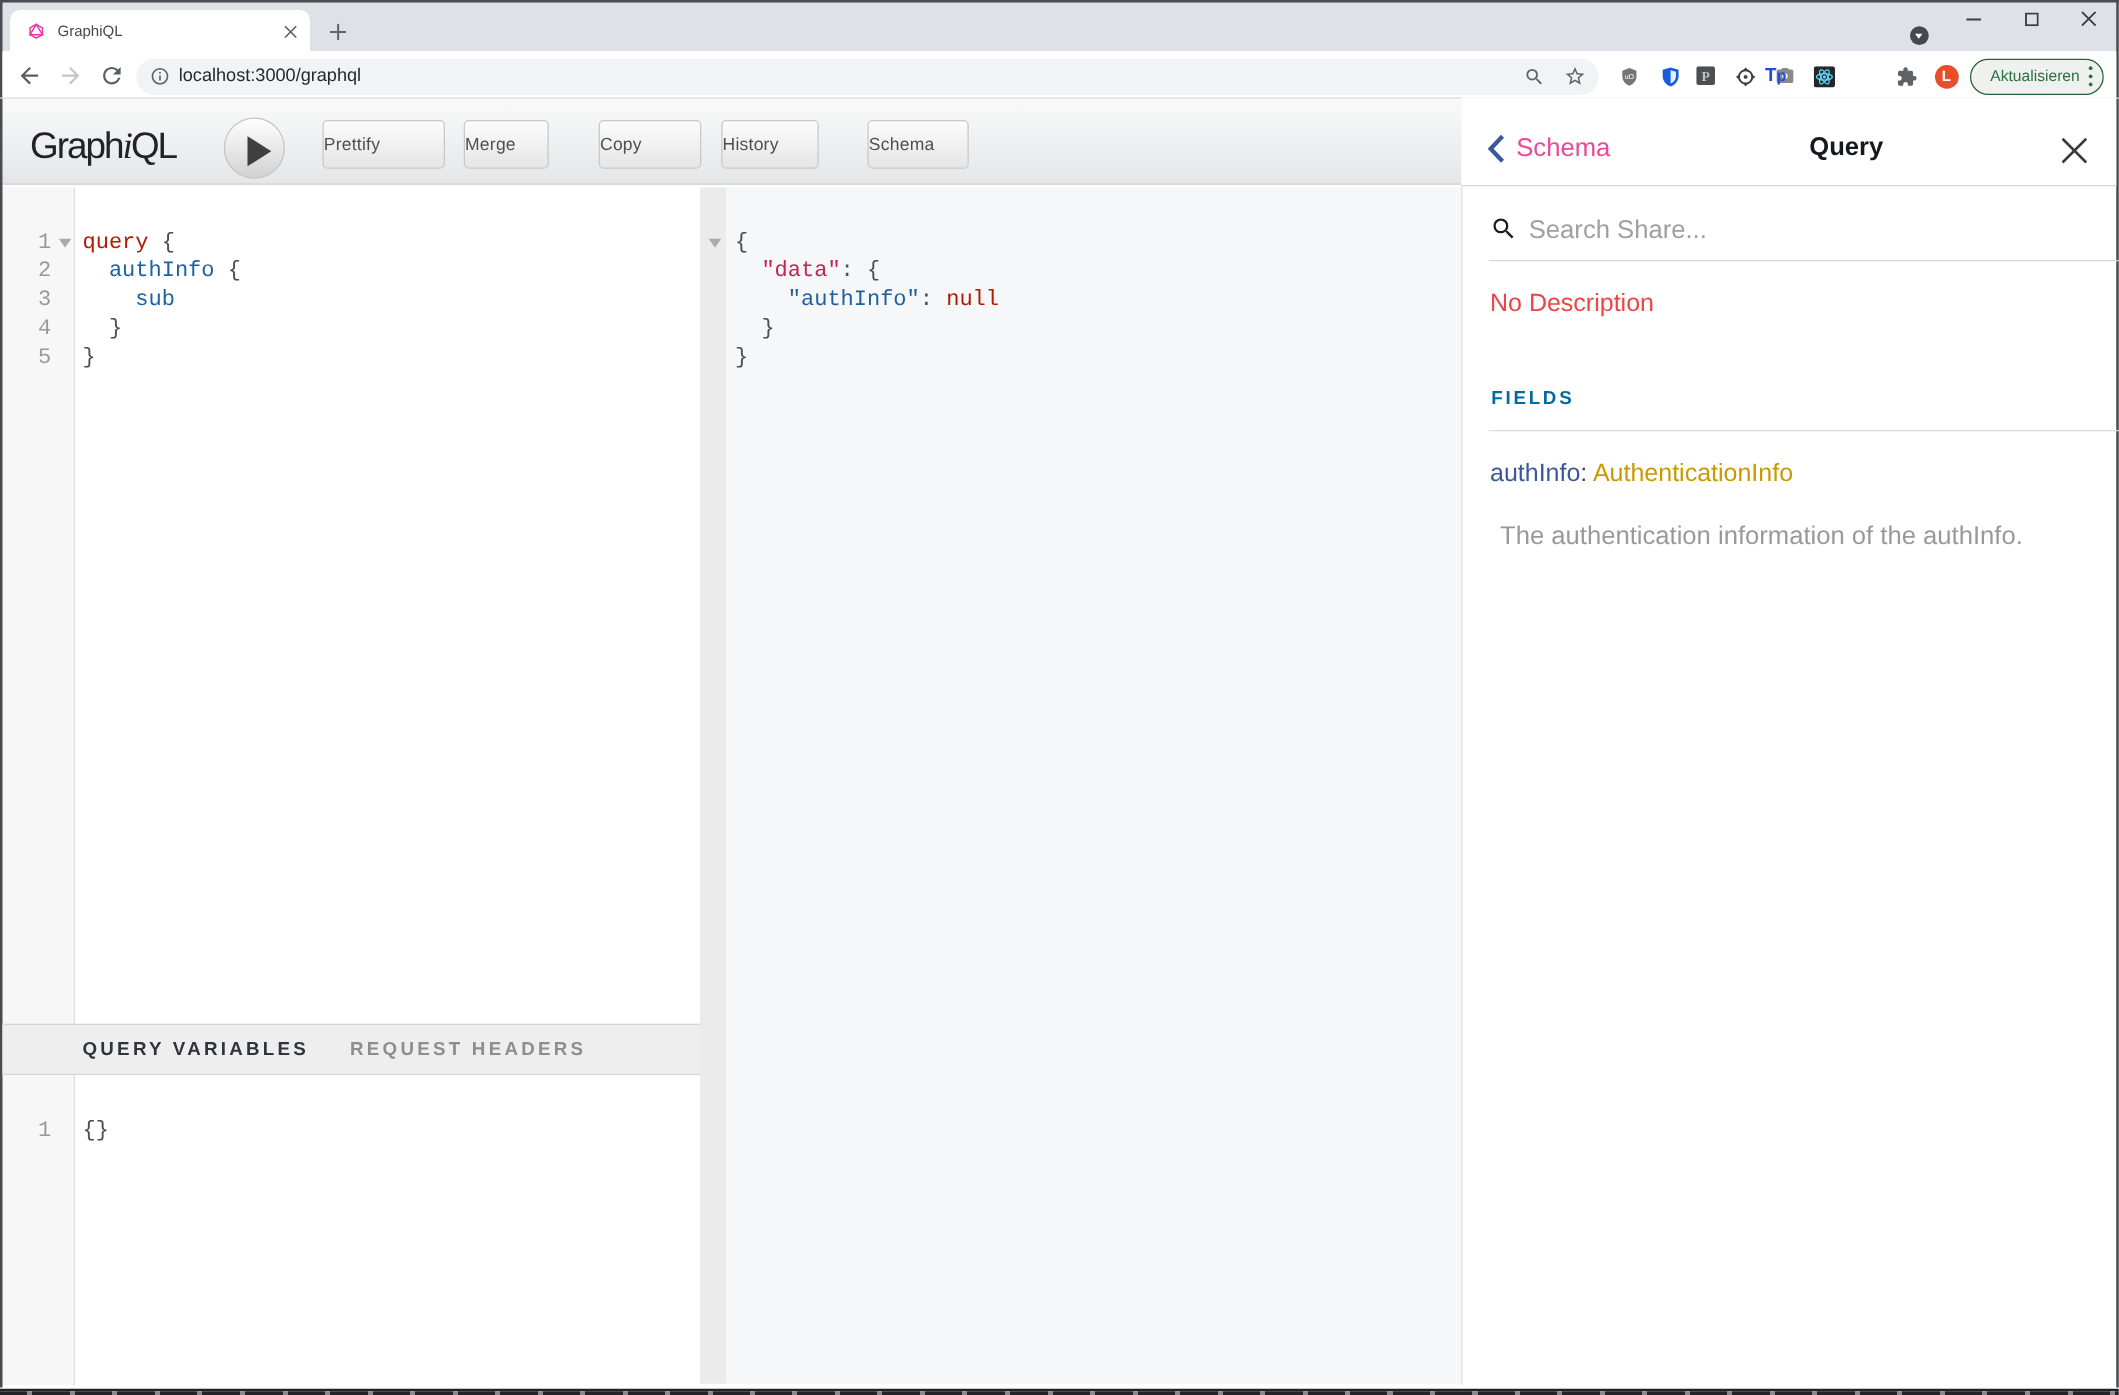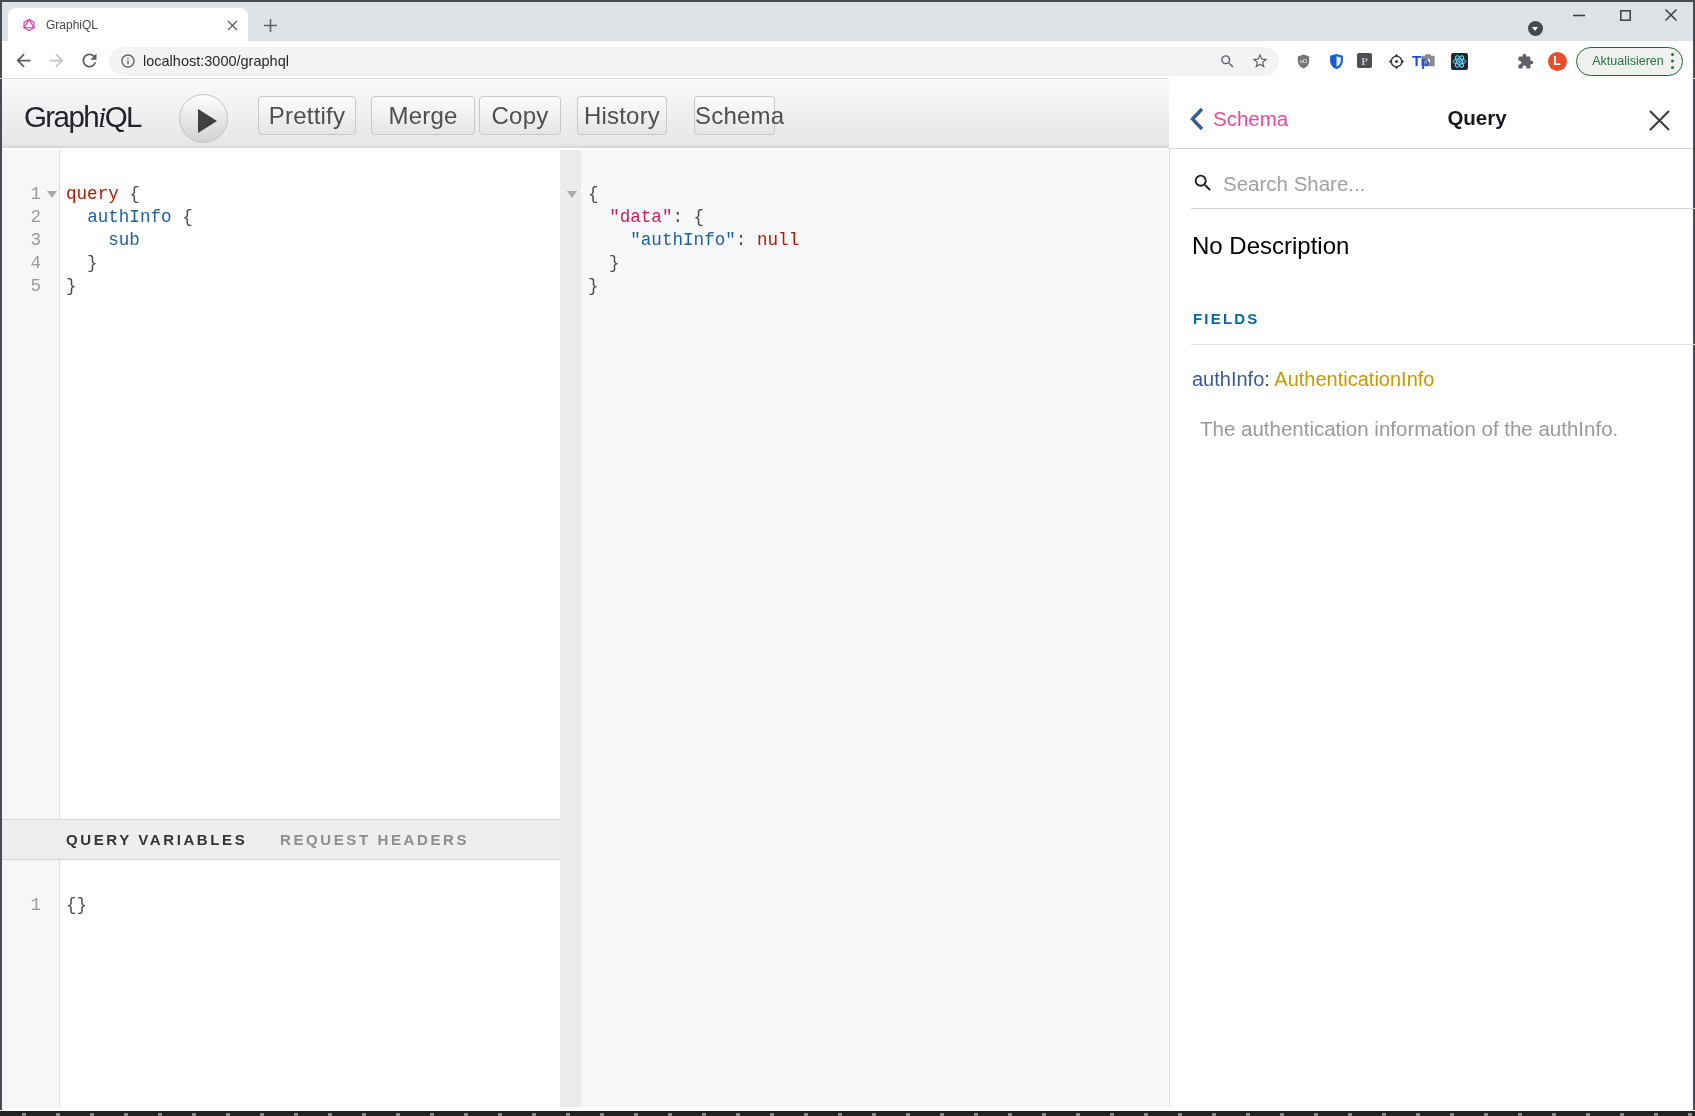--- a/index.html
+++ b/index.html
@@ -1,16 +1,16 @@
 <!DOCTYPE html>
 <html><head><meta charset="utf-8"><style>
 *{margin:0;padding:0;box-sizing:border-box}
 html,body{width:1695px;height:1116px;overflow:hidden;background:#fff;font-family:"Liberation Sans",sans-serif}
 .abs{position:absolute}
-.btn{height:39px;border:1px solid #c8c8c8;border-radius:4px;background:linear-gradient(#fcfcfc,#e5e5e5);color:#4f4f4f;font-size:24px;letter-spacing:0.2px;line-height:37px;text-align:center}
+.btn{height:39px;border:1px solid #c8c8c8;border-radius:4px;background:linear-gradient(#fcfcfc,#e5e5e5);color:#4f4f4f;font-size:14px;letter-spacing:0.2px;line-height:37px;}
 .cm{position:absolute;font:17.6px/23px "Liberation Mono",monospace;white-space:pre}
 .num{position:absolute;font:17.6px/23px "Liberation Mono",monospace;color:#999;width:39px;text-align:right;left:2px}
 .kw{color:#B11A04}.prop{color:#1F61A0}.pun{color:#4b4e52}.defk{color:#CA2255}
 </style></head>
 <body>
 
 <div class="abs" style="left:2px;top:78px;width:1167px;height:70px;background:linear-gradient(#fafafa,#e4e6e8);border-bottom:2px solid #d9d9d9"></div>
 
 <div class="abs" style="left:2px;top:150px;width:558px;height:958px;background:#fff"></div>
 
@@ -116,23 +116,23 @@
 <div class="abs" style="left:1547.5px;top:51.5px;width:19px;height:19px;text-align:center;font:bold 12px/19px 'Liberation Sans';color:#fff">L</div>
 
 <div class="abs" style="left:1576px;top:47px;width:107px;height:29px;border-radius:14.5px;background:#eef1ee;border:1px solid #27633a"></div>
 <div class="abs" style="left:1588px;top:47px;width:80px;height:29px;text-align:center;font:12.5px/29px 'Liberation Sans';color:#2a7144">Aktualisieren</div>
 <div class="abs" style="left:1671px;top:53px;width:3.4px;height:3.4px;border-radius:50%;background:#2a7144;box-shadow:0 6.5px 0 #2a7144,0 13px 0 #2a7144"></div>
 
 <div class="abs" style="left:24px;top:100px;font-size:29.5px;color:#20242a;letter-spacing:-1.6px">Graph<i style="font-family:'Liberation Serif';font-size:30px">i</i>QL</div>
 <div class="abs" style="left:179px;top:93.5px;width:49px;height:49px;border-radius:50%;background:linear-gradient(#fefefe,#d2d2d2);border:1px solid #c4c4c4"></div>
 <div class="abs" style="left:198px;top:109px;width:0;height:0;border-top:12.5px solid transparent;border-bottom:12.5px solid transparent;border-left:19px solid #3f3f3f"></div>
 <div class="abs btn" style="left:258px;top:96px;width:98px">Prettify</div>
-<div class="abs btn" style="left:371px;top:96px;width:104px">Merge</div>
+<div class="abs btn" style="left:371px;top:96px;width:68px">Merge</div>
 <div class="abs btn" style="left:479px;top:96px;width:82px">Copy</div>
-<div class="abs btn" style="left:577px;top:96px;width:90px">History</div>
+<div class="abs btn" style="left:577px;top:96px;width:78px">History</div>
 <div class="abs btn" style="left:694px;top:96px;width:81px">Schema</div>
 
 <div class="num" style="top:182.5px">1</div>
 <div class="num" style="top:205.5px">2</div>
 <div class="num" style="top:228.5px">3</div>
 <div class="num" style="top:251.5px">4</div>
 <div class="num" style="top:274.5px">5</div>
 <div class="abs" style="left:46.5px;top:190.5px;width:0;height:0;border-left:5px solid transparent;border-right:5px solid transparent;border-top:7px solid #aaa"></div>
 <div class="cm" style="left:66px;top:182.5px"><span class="kw">query</span><span class="pun"> {</span></div>
 <div class="cm" style="left:66px;top:205.5px">  <span class="prop">authInfo</span><span class="pun"> {</span></div>
@@ -160,17 +160,17 @@
 <div class="abs" style="left:1213px;top:107px;font-size:20.5px;color:#ec4899">Schema</div>
 <div class="abs" style="left:1172px;top:106px;width:610px;text-align:center;font-weight:bold;font-size:20.5px;color:#15181f">Query</div>
 <svg class="abs" style="left:1648.5px;top:109.5px" width="21" height="21" viewBox="0 0 21 21">
     <path d="M1 1 L20 20 M20 1 L1 20" stroke="#3a3a3a" stroke-width="2"></path>
   </svg>
 <svg class="abs" style="left:1192px;top:172px" width="22" height="22" viewBox="0 0 24 24" fill="#1c1c1c">
     <path d="M15.5 14h-.79l-.28-.27A6.47 6.47 0 0 0 16 9.5 6.5 6.5 0 1 0 9.5 16c1.61 0 3.09-.59 4.23-1.57l.27.28v.79l5 4.99L20.49 19l-4.99-5zm-6 0C7.01 14 5 11.99 5 9.5S7.01 5 9.5 5 14 7.01 14 9.5 11.99 14 9.5 14z"></path>
   </svg>
 <div class="abs" style="left:1223px;top:172px;font-size:20.5px;color:#a0a0a0">Search Share...</div>
 <div class="abs" style="left:1191px;top:208px;width:504px;height:1px;background:#d6d6d6"></div>
-<div class="abs" style="left:1192px;top:232px;font-size:24px;color:#000000">No Description</div>
+<div class="abs" style="left:1192px;top:232px;font-size:20px;color:#ef4444">No Description</div>
 <div class="abs" style="left:1193px;top:310px;font:bold 15px 'Liberation Sans';letter-spacing:2.2px;color:#0369a1">FIELDS</div>
 <div class="abs" style="left:1191px;top:344px;width:504px;height:1px;background:#dcdcdc"></div>
 <div class="abs" style="left:1192px;top:368px;font-size:20px"><span style="color:#3B5998">authInfo</span><span style="color:#444">: </span><span style="color:#CA9800">AuthenticationInfo</span></div>
 <div class="abs" style="left:1200px;top:417px;font-size:20.5px;color:#999">The authentication information of the authInfo.</div>
 
 </body></html>

